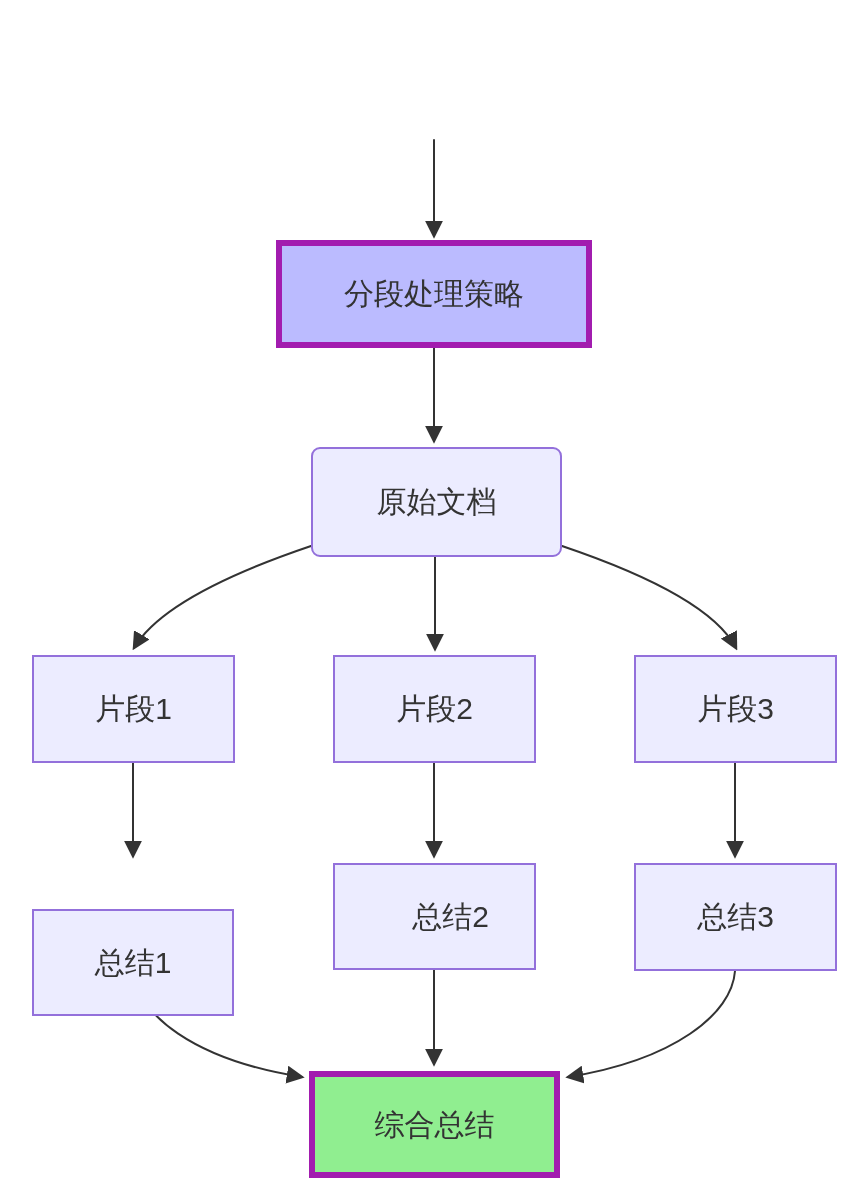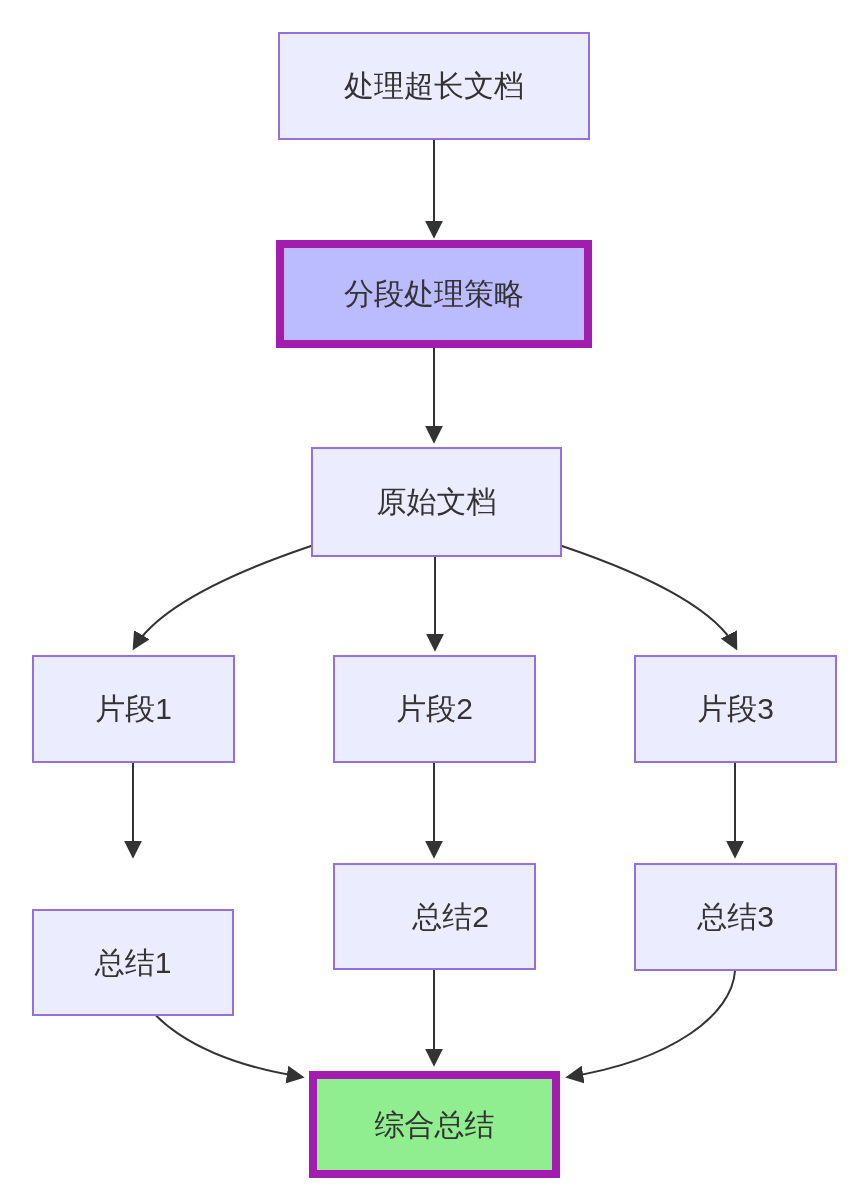--- a/index.html
+++ b/index.html
@@ -38,32 +38,32 @@
     justify-content: center;
     background: #ECECFF;
     border: 2px solid #9370DB;
     color: #333333;
     font-size: 30px;
     line-height: 1.2;
     text-align: center;
     white-space: nowrap;
   }
   .node.emphasis {
-    border: 8px solid #a21caf;
+    border: 6px solid #a21caf;
   }
   .node.fill-blue {
     background: #BBBBFF;
   }
   .node.fill-green {
     background: #90EE90;
   }
   
   .n-a  { left: 278px; top:   32px; width: 312px; height: 108px; }
   .n-b  { left: 276px; top:  240px; width: 316px; height: 108px; }
-  .n-c  { left: 311px; top:  447px; width: 251px; height: 110px; }
+  .n-c  { left: 311px; top:  447px; width: 251px; height: 110px; border-radius: 9px; }
   .n-d1 { left:  32px; top:  655px; width: 203px; height: 108px; }
   .n-d2 { left: 333px; top:  655px; width: 203px; height: 108px; }
   .n-d3 { left: 634px; top:  655px; width: 203px; height: 108px; }
   .n-e1 { left:  32px; top:  863px; width: 202px; height: 107px; margin-top: 46px; }
   .n-e2 { left: 333px; top:  863px; width: 203px; height: 107px; padding-left: 32px; }
   .n-e3 { left: 634px; top:  863px; width: 203px; height: 108px; align-items: center; }
   .n-f  { left: 309px; top: 1071px; width: 251px; height: 107px; }
 </style>
 </head>
 <body>
@@ -82,23 +82,20 @@
     <path class="edge" d="M 435 557 L 435 649"></path>
     <path class="edge" d="M 562 546 C 633 570, 713 604, 736 648"></path>
     <path class="edge" d="M 133 763 L 133 856"></path>
     <path class="edge" d="M 434 763 L 434 856"></path>
     <path class="edge" d="M 735 763 L 735 856"></path>
     <path class="edge" d="M 133 970 C 136 1014, 194 1060, 302 1077"></path>
     <path class="edge" d="M 434 970 L 434 1064"></path>
     <path class="edge" d="M 735 971 C 732 1014, 674 1060, 568 1077"></path>
   </svg>
 
-  <div class="node n-a">
-    <span>处理超长文档</span>
-  </div>
 
   <div class="node n-b emphasis fill-blue">
     <span>分段处理策略</span>
   </div>
 
   <div class="node n-c">
     <span>原始文档</span>
   </div>
 
   <div class="node n-d1">

